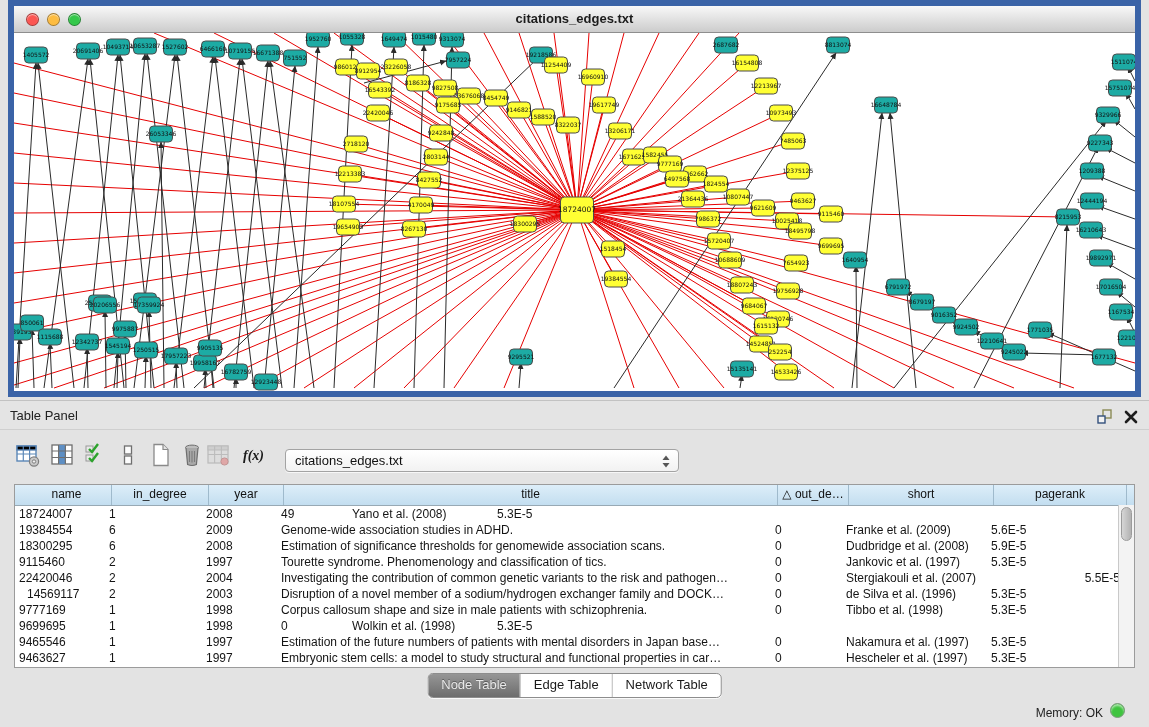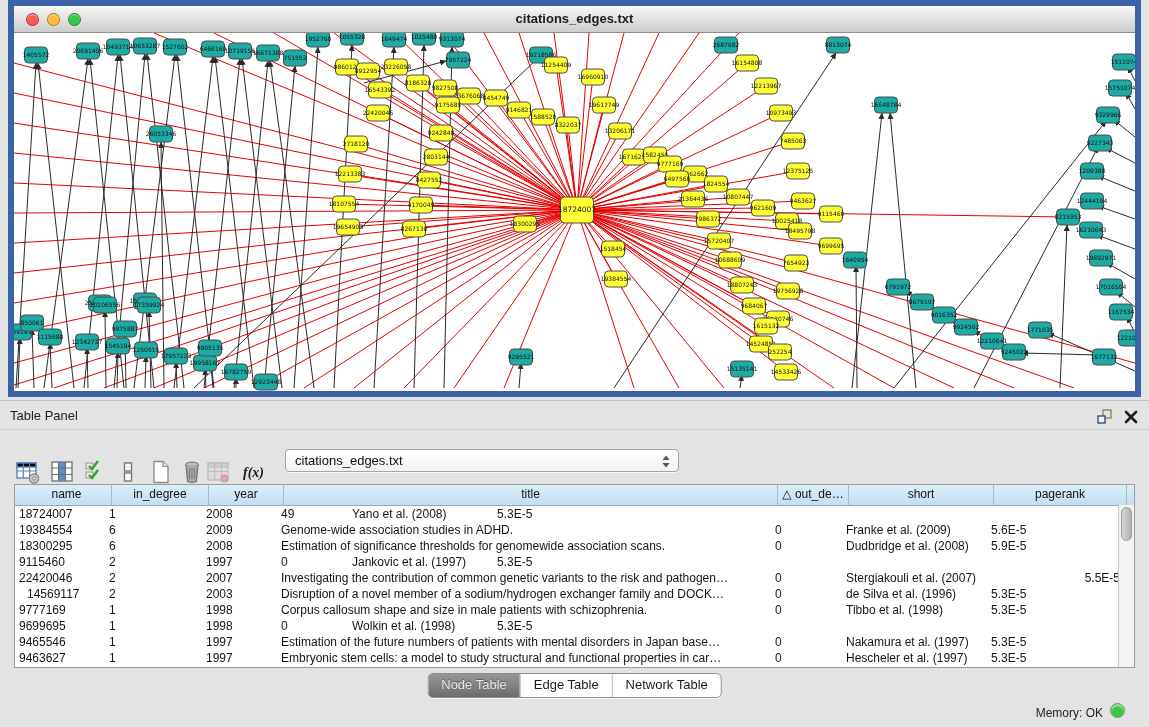--- a/index.html
+++ b/index.html
@@ -21,21 +21,21 @@
   .hublabel{font-family:"DejaVu Sans",sans-serif;font-size:7.5px;fill:#111;text-anchor:middle;}
 
   
   #panel-bar{position:absolute;left:0;top:400px;width:1149px;height:30px;background:#e4e4e4;
              border-top:1px solid #c2c2c2;border-bottom:1px solid #cfcfcf;box-sizing:border-box;}
   #panel-title{position:absolute;left:10px;top:7px;font-size:13px;color:#222;}
   #float-btn{position:absolute;right:36px;top:6px;width:18px;height:18px;cursor:pointer;}
   #close-btn{position:absolute;right:10px;top:6px;width:16px;height:18px;cursor:pointer;}
 
   #toolbar{position:absolute;left:0;top:438px;width:1149px;height:44px;}
-  .tbtn{position:absolute;top:20px;width:28px;height:28px;border:none;background:transparent;padding:1px;cursor:pointer;}
+  .tbtn{position:absolute;top:3px;width:28px;height:28px;border:none;background:transparent;padding:1px;cursor:pointer;}
   .tbtn svg{display:block;}
   #table-select{position:absolute;left:285px;top:11px;width:394px;height:23px;box-sizing:border-box;
                 background:linear-gradient(#ffffff,#f2f2f2);border:1px solid #a3a3a3;border-radius:4px;
                 font-size:13px;line-height:21px;color:#111;padding:0 26px 0 9px;cursor:pointer;
                 box-shadow:0 1px 0 rgba(255,255,255,.7);}
   #dd-arrows{position:absolute;right:7px;top:4px;}
 
   #dtable{position:absolute;left:14px;top:484px;width:1121px;height:184px;box-sizing:border-box;
           background:#fff;border:1px solid #9b9b9b;overflow:hidden;}
   #thead{display:flex;height:20px;background:linear-gradient(#ddeef9,#c3def0);border-bottom:1px solid #98a9b4;padding-left:7px;}
@@ -858,28 +858,29 @@
           <div class="td" style="width: 75px;">2008</div>
           <div class="td" style="width: 494px;">Estimation of significance thresholds for genomewide association scans.</div>
           <div class="td" style="width: 71px;">0</div>
           <div class="td" style="width: 145px;">Dudbridge et al. (2008)</div>
           <div class="td" style="width: 133px;">5.9E-5</div>
         </div>
         <div class="tr">
           <div class="td" style="width: 90px;">9115460</div>
           <div class="td" style="width: 97px;">2</div>
           <div class="td" style="width: 75px;">1997</div>
+          <div class="td" style="width: 494px;">Tourette syndrome. Phenomenology and classification of tics.</div>
           <div class="td" style="width: 71px;">0</div>
           <div class="td" style="width: 145px;">Jankovic et al. (1997)</div>
           <div class="td" style="width: 133px;">5.3E-5</div>
         </div>
         <div class="tr">
           <div class="td" style="width: 90px;">22420046</div>
           <div class="td" style="width: 97px;">2</div>
-          <div class="td" style="width: 75px;">2007</div>
+          <div class="td" style="width: 75px;">2004</div>
           <div class="td" style="width: 494px;">Investigating the contribution of common genetic variants to the risk and pathogen…</div>
           <div class="td" style="width: 71px;">0</div>
           <div class="td" style="width: 145px;">Stergiakouli et al. (2007)</div>
           <div class="td" style="width: 133px; text-align: right;">5.5E-5</div>
         </div>
         <div class="tr">
           <div class="td" style="width: 90px; padding-left: 12px;">14569117</div>
           <div class="td" style="width: 97px;">2</div>
           <div class="td" style="width: 75px;">2003</div>
           <div class="td" style="width: 494px;">Disruption of a novel member of a sodium/hydrogen exchanger family and DOCK…</div>

